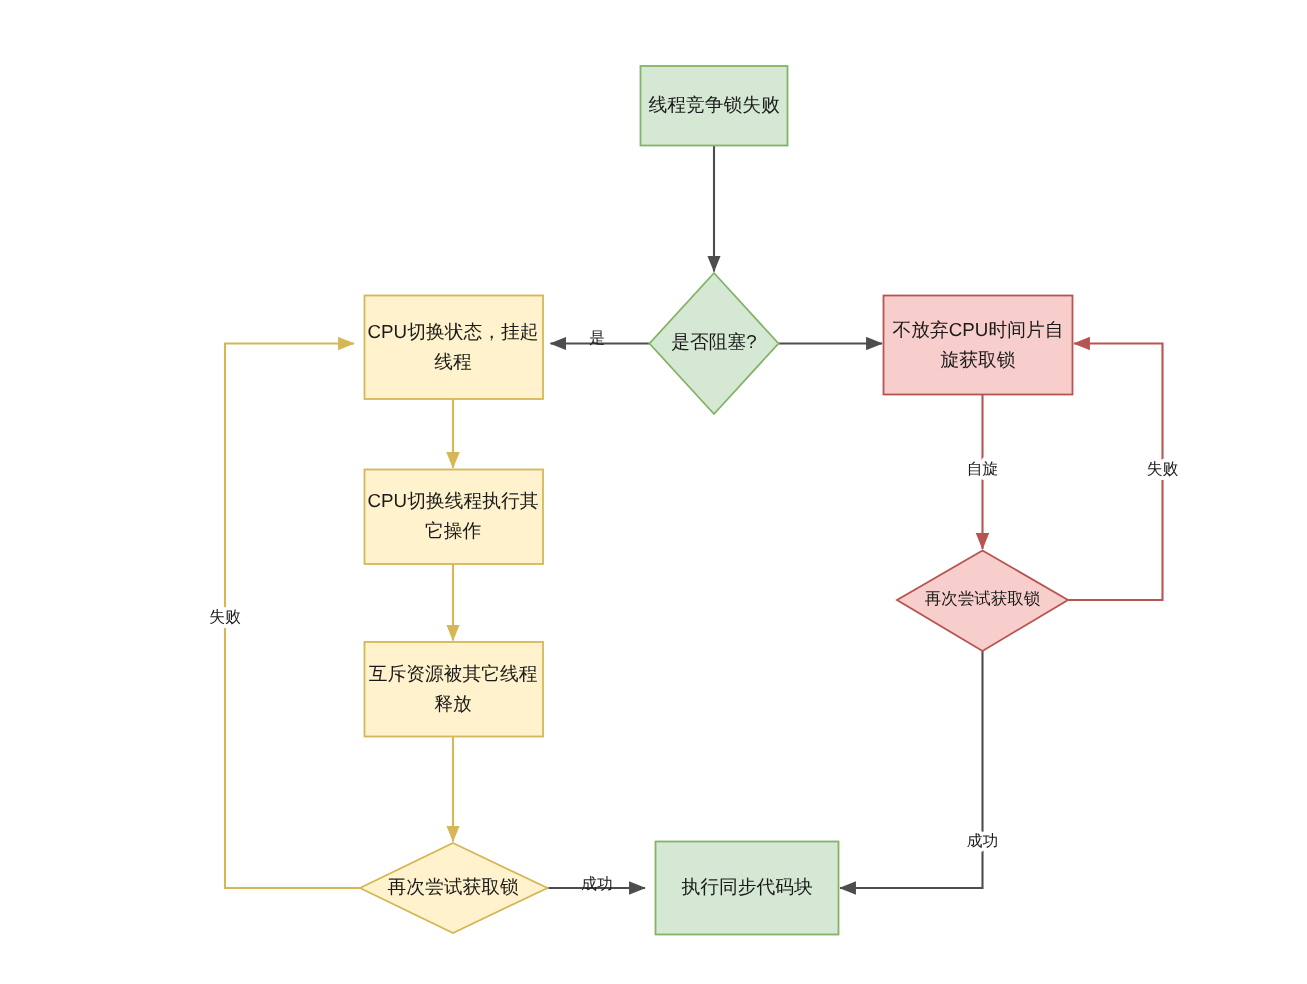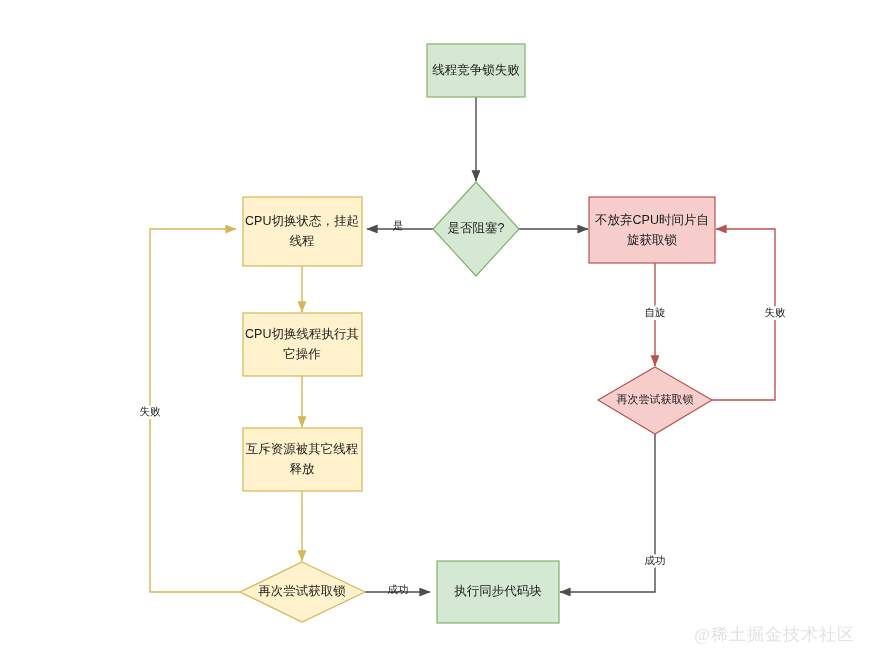--- a/index.html
+++ b/index.html
@@ -169,14 +169,13 @@
       <text class="node-label" x="655" y="400" style="font-size:11px;">再次尝试获取锁</text>
     </g>
 
     <g>
       <rect class="shape-green" x="437" y="561" width="122" height="62"></rect>
       <text class="node-label" x="498" y="592">执行同步代码块</text>
     </g>
 
   </svg>
 
-  <div class="watermark">@稀土掘金技术社区</div>
 </div>
 
 </body></html>

